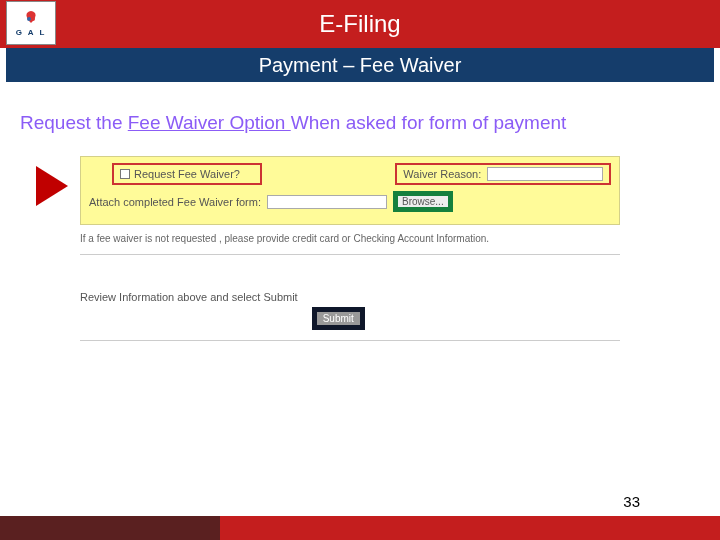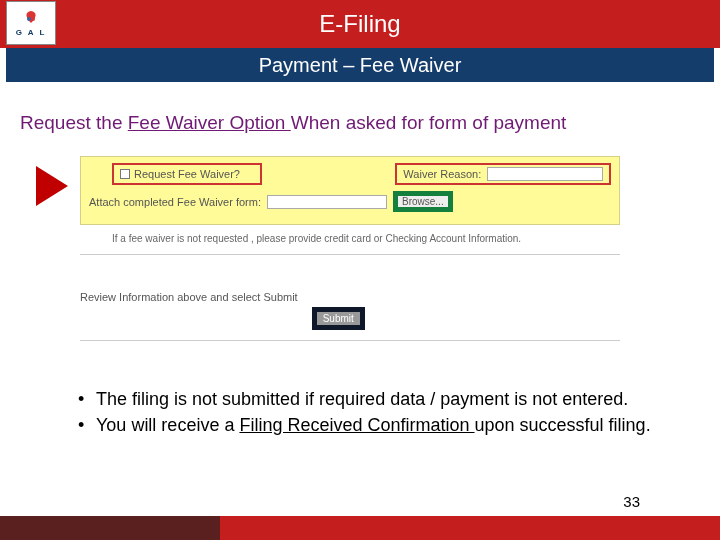--- a/index.html
+++ b/index.html
@@ -58,21 +58,21 @@
   .subtitle-text {
     color: #fff;
     font-size: 20px;
   }
   .content {
     padding: 30px 20px 0 20px;
   }
   .instruction {
     font-size: 19px;
     margin-bottom: 22px;
-    color: #701a75;
+    color: #8b5cf6;
   }
   .underline { text-decoration: underline; }
   .form-block {
     position: relative;
     margin-left: 60px;
     margin-bottom: 8px;
   }
   .arrow {
     position: absolute;
     left: -50px;
@@ -130,21 +130,21 @@
     font-size: 11px;
     margin-left: 55px;
   }
   .download-link span {
     color: #2a5ab3;
     text-decoration: underline;
   }
   .note-line {
     font-size: 10px;
     color: #666;
-    margin: 8px 0 0 92px;
+    margin: 8px 0 0 60px;
     width: 540px;
   }
   .hr {
     margin: 10px 0 8px 60px;
     width: 540px;
     border: none;
     border-top: 1px solid #ccc;
   }
   .review-row {
     margin-left: 60px;
@@ -248,28 +248,20 @@
   </div>
 
   <div class="note-line">If a fee waiver is not requested , please provide credit card or Checking Account Information.</div>
   <hr class="hr">
   <div class="review-row">
     <span>Review Information above and select Submit</span>
     <span class="submit-btn">Submit</span>
   </div>
   <hr class="hr">
 
-  <ul class="bullets">
-    <li>
-      <span>The filing is not submitted if required data / payment is not entered.</span>
-    </li>
-    <li>
-      <span>You will receive a </span><span class="underline">Filing Received Confirmation </span><span>upon successful filing.</span>
-    </li>
-  </ul>
 </div>
 
 <div class="page-num">33</div>
 
 <div class="footer">
   <div class="dark"></div>
   <div class="red"></div>
 </div>
 
 </body></html>

